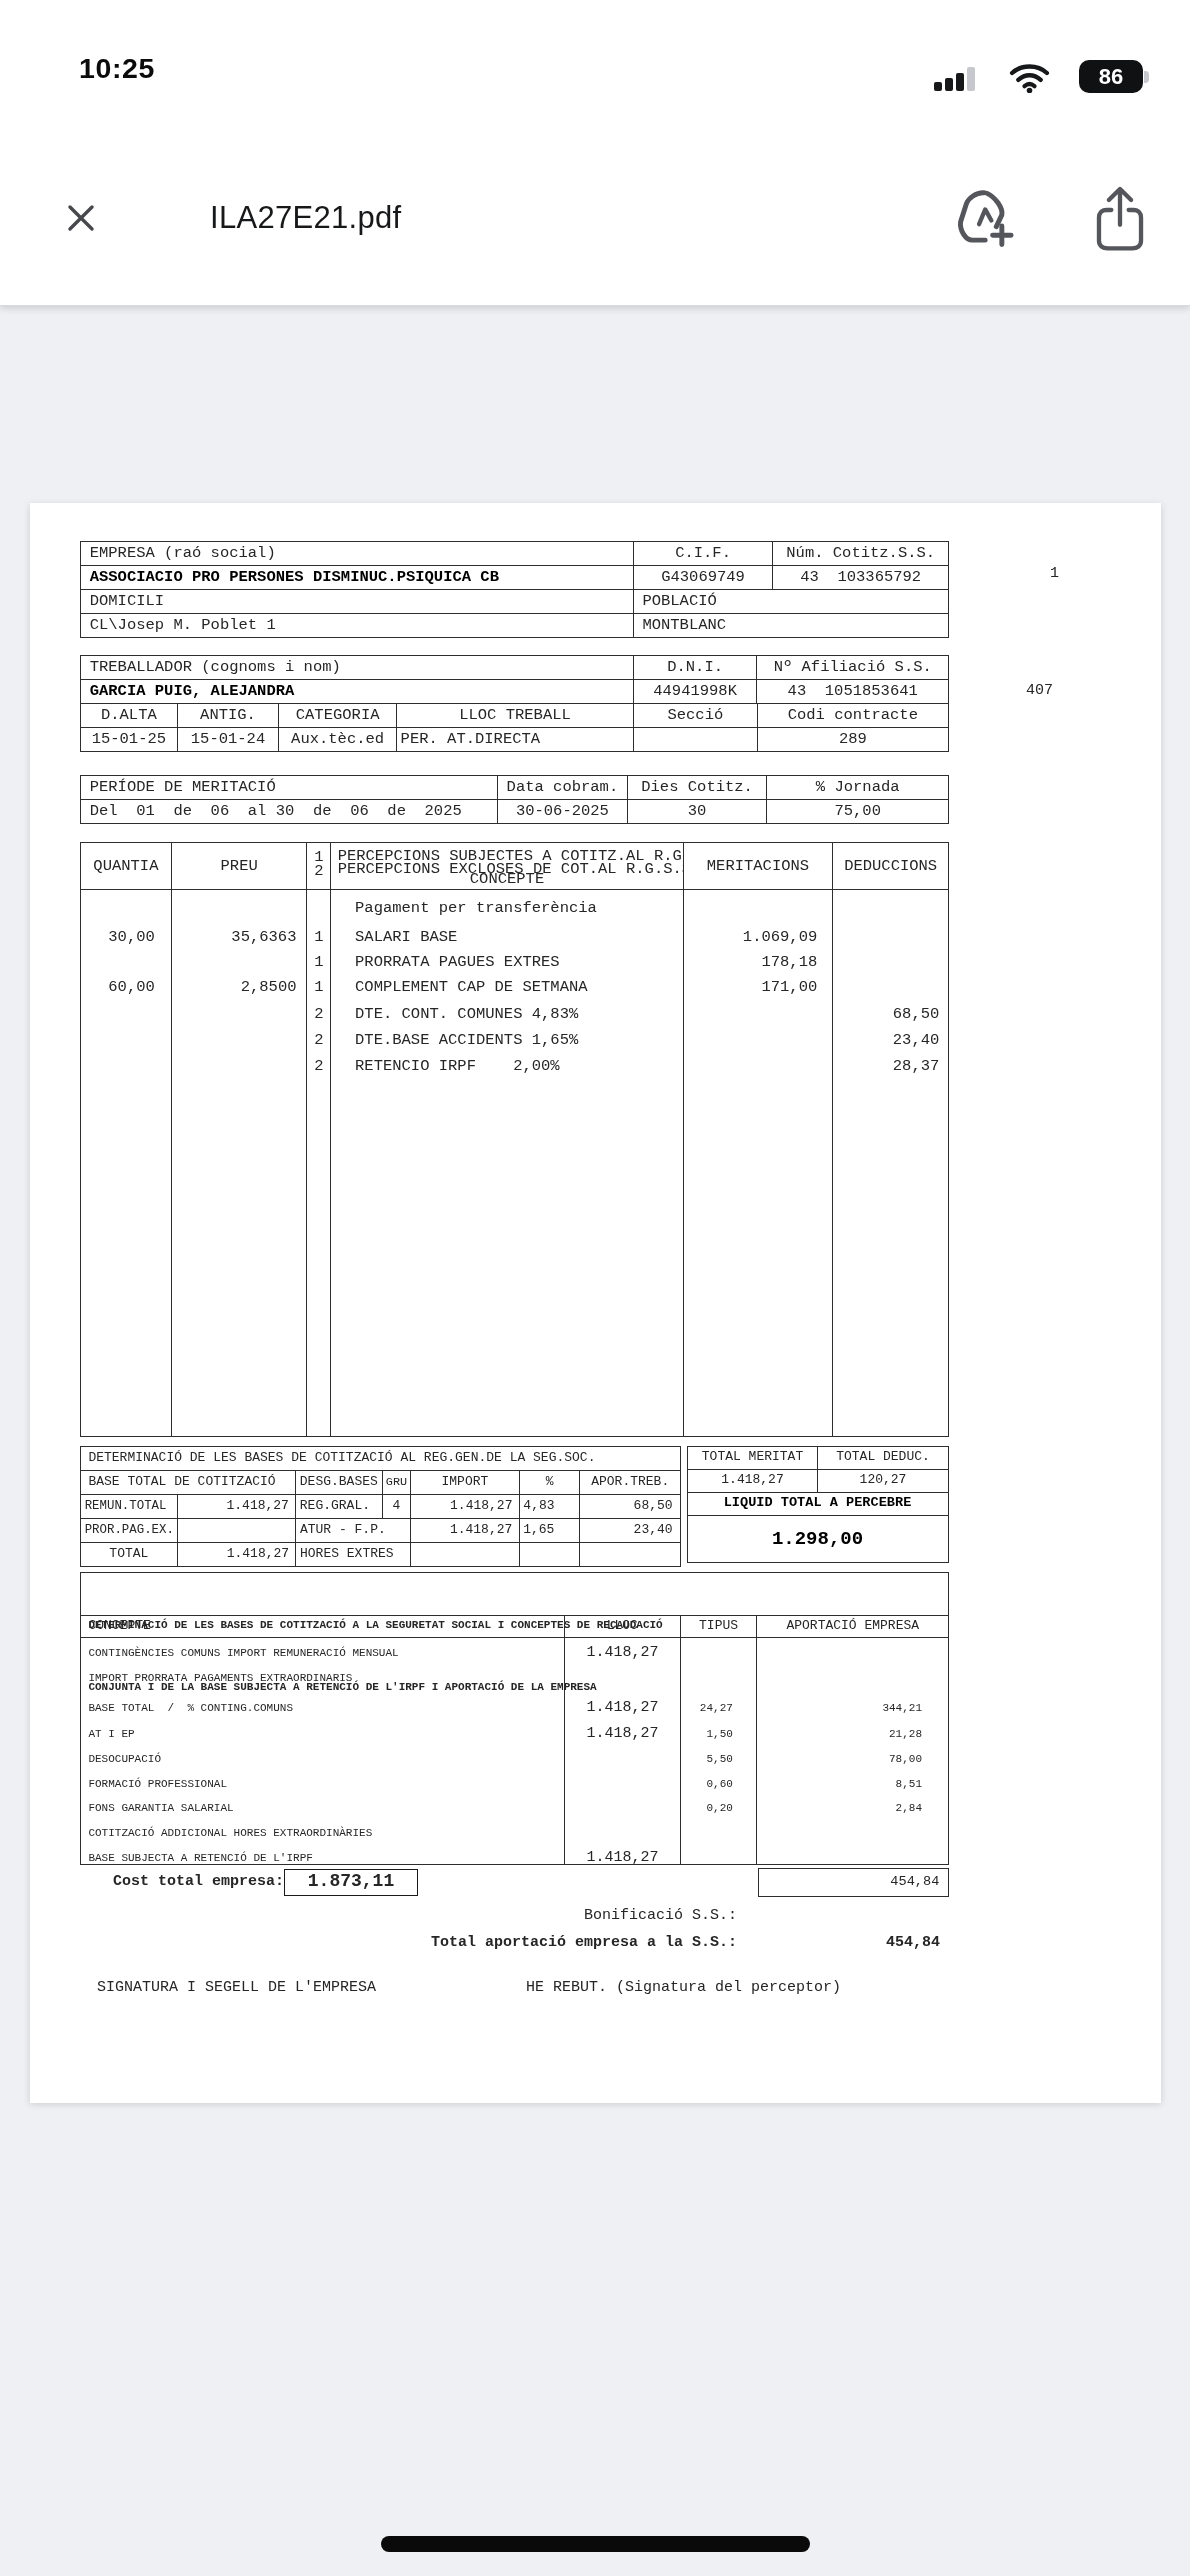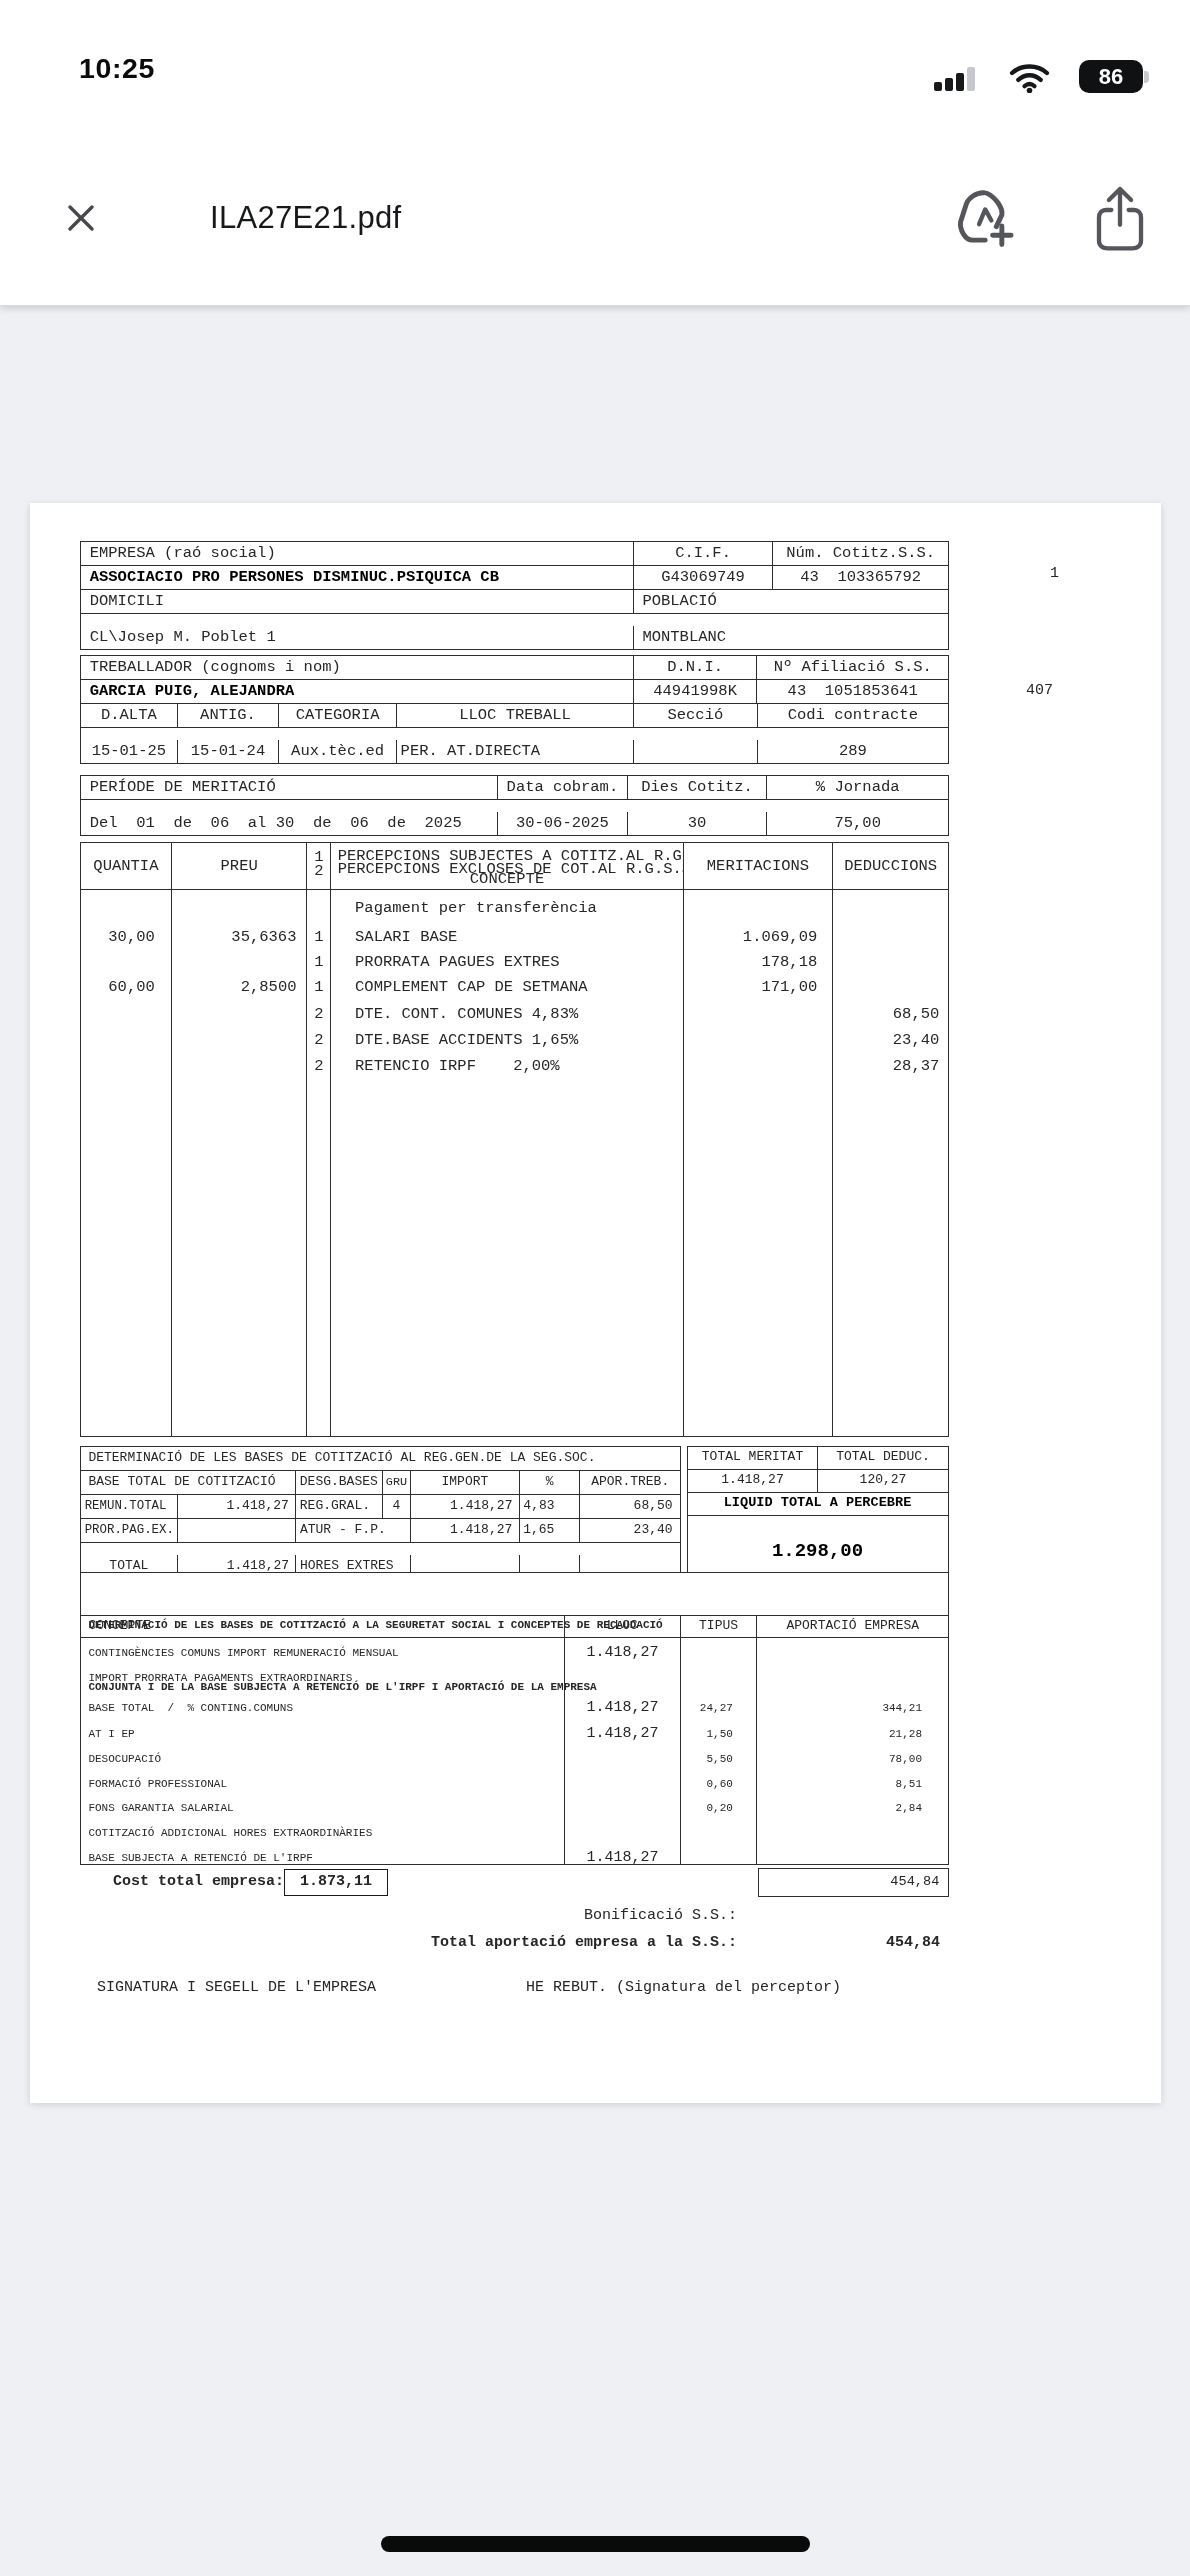--- a/index.html
+++ b/index.html
@@ -18,21 +18,21 @@
   .battery .nub{position:absolute;right:-5.6px;top:10.5px;width:4.3px;height:12.4px;background:#c7c8cd;border-radius:0 3.7px 3.7px 0;}
   .pdfheader{position:absolute;left:0;top:184px;width:1190px;height:68px;}
   .icon-btn{position:absolute;top:0;height:68px;display:flex;align-items:center;justify-content:center;}
   .doc-title{position:absolute;left:210px;top:0;height:68px;line-height:68px;font-size:31px;color:#17181a;letter-spacing:0.3px;}
   
   .paper{position:absolute;left:30px;top:503px;width:1131px;height:1600px;background:#ffffff;
          box-shadow:0 1.9px 7.4px rgba(0,0,0,.15);}
   .mono,.tbl{font-family:"Liberation Mono","DejaVu Sans Mono",monospace;color:#262626;}
   .tbl{position:absolute;left:50px;width:869px;background:#fff;border:1.2px solid #2e2e2e;box-sizing:border-box;}
   .tr{display:flex;border-bottom:1.2px solid #2e2e2e;box-sizing:border-box;}
-  .tr.last{border-bottom:0;margin-top:12px;}
+  .tr.last{border-bottom:0;}
   .td{box-sizing:border-box;border-right:1.2px solid #2e2e2e;white-space:pre;overflow:hidden;
       height:23px;line-height:22px;font-size:15.5px;}
   .td.le{border-right:0;}
   .cen{text-align:center;} .pl{padding-left:8.7px;} .pl6{padding-left:3.7px;} .pr10{padding-right:6.2px;text-align:right;}
   .pr12{padding-right:7.4px;text-align:right;}
   .bold{font-weight:bold;color:#000;}
   
   .mth .td{height:46px;position:relative;}
   .mth .lab{line-height:46px;text-align:center;}
   .fs17{font-size:10.5px;line-height:12.4px;}
@@ -323,22 +323,22 @@
           <span class="abs d2a u2">344,21</span>
           <span class="abs d2a u3">21,28</span>
           <span class="abs d2a u4">78,00</span>
           <span class="abs d2a u5">8,51</span>
           <span class="abs d2a u6">2,84</span>
         </div>
       </div>
     </div>
 
     <span class="fline bold" style="left:67px;top:1370px;font-size:15px;margin-left:16px;">Cost total empresa:</span>
-    <div class="fline bold" style="left:254px;top:1366px;width:104px;height:27px;border:1.9px solid #1a1a1a;box-sizing:border-box;
-         text-align:center;line-height:23.6px;font-size:15px;background:#fff;">1.873,11</div>
+    <div class="fline bold" style="left:254px;top:1366px;width:134px;height:27px;border:1.9px solid #1a1a1a;box-sizing:border-box;
+         text-align:center;line-height:23.6px;font-size:18px;background:#fff;">1.873,11</div>
     <div class="fline" style="left:728px;top:1365px;width:191px;height:28.5px;border:1.2px solid #2e2e2e;box-sizing:border-box;
          text-align:right;padding-right:8.7px;line-height:26px;font-size:13.6px;background:#fff;">454,84</div>
     <div class="fline" style="left:50px;top:1404px;width:657px;text-align:right;font-size:15px;">Bonificació S.S.:</div>
     <div class="fline bold" style="left:50px;top:1431px;width:657px;text-align:right;font-size:15px;">Total aportació empresa a la S.S.:</div>
     <div class="fline bold" style="left:728px;top:1431px;width:182px;text-align:right;font-size:15px;">454,84</div>
 
     <span class="fline" style="left:67px;top:1476px;font-size:15px;">SIGNATURA I SEGELL DE L'EMPRESA</span>
     <span class="fline" style="left:496px;top:1476px;font-size:15px;">HE REBUT. (Signatura del perceptor)</span>
   </div>
 

